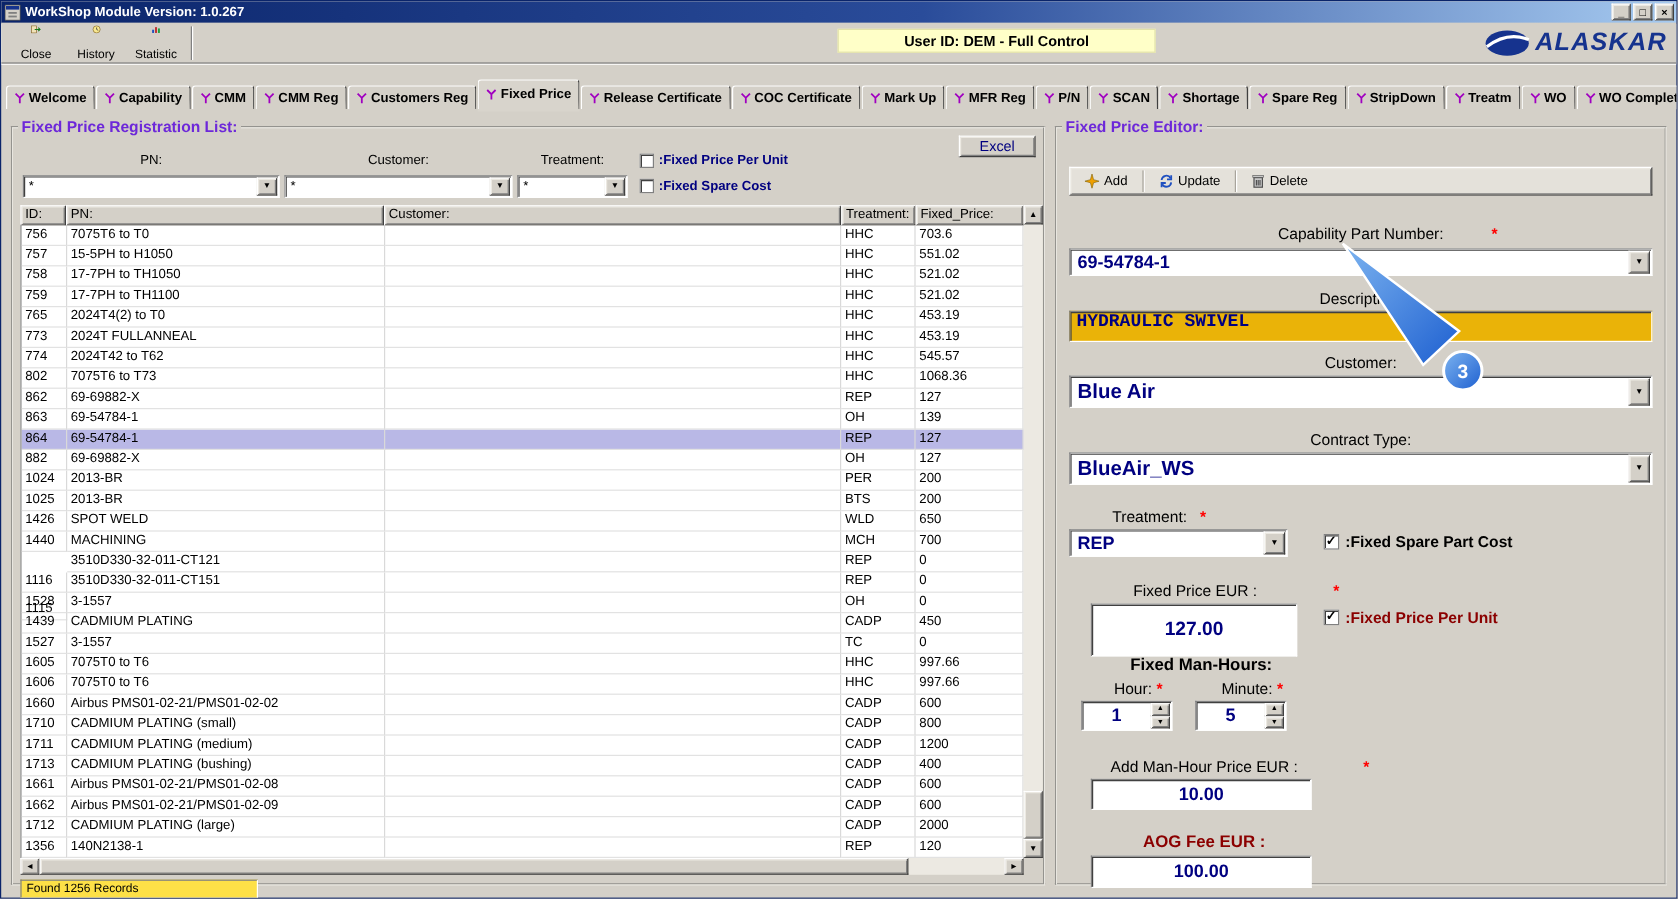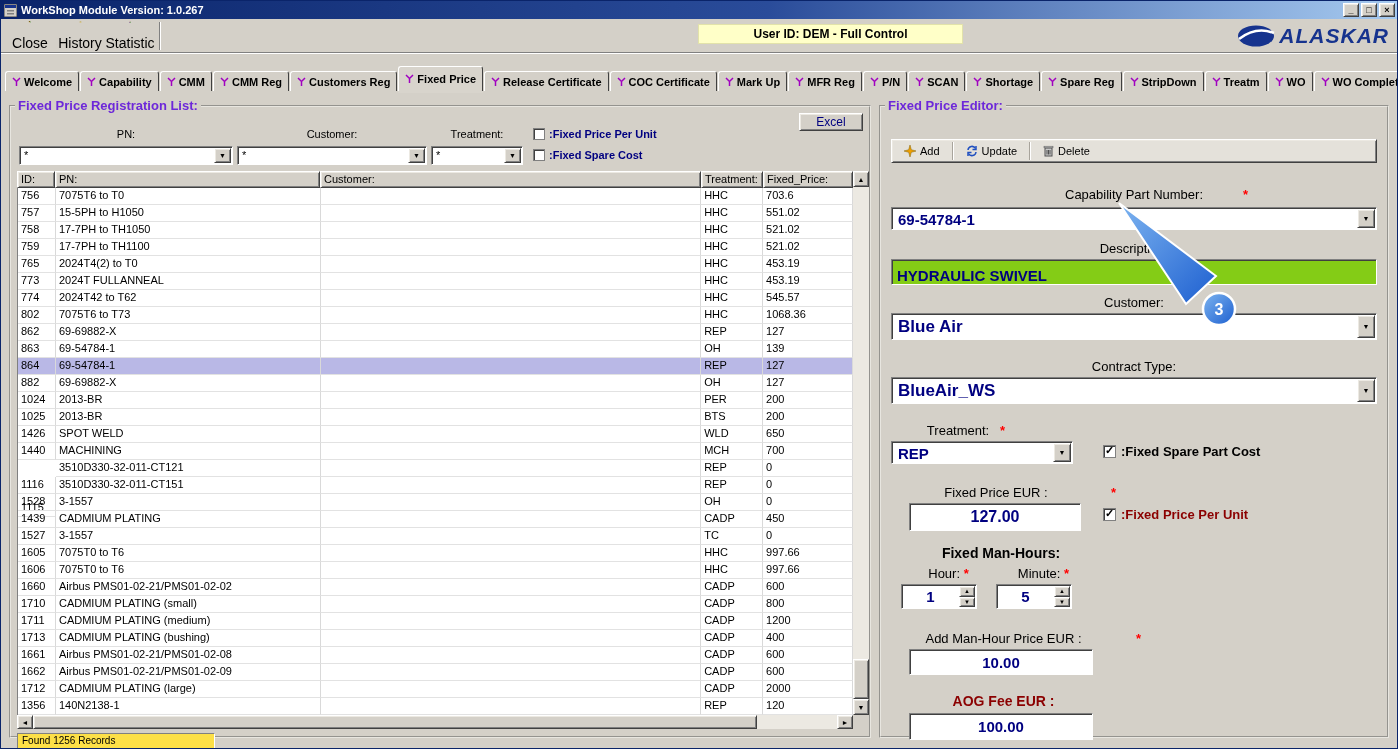--- a/index.html
+++ b/index.html
@@ -18,21 +18,21 @@
               background:linear-gradient(90deg,#0a246a 0%,#2a4c9a 55%,#a6caf0 100%);
               color:#fff; font-size:11px; font-weight:bold; display:flex; align-items:center; padding-left:3px; gap:4px; }
   .win-controls { position:absolute; right:2px; top:2px; display:flex; gap:2px; }
   .win-btn { width:16px; height:14px; font-size:9px; font-weight:bold; color:#000;
              display:flex; align-items:center; justify-content:center; cursor:default; }
 
   
   .toolbar { position:absolute; left:0; top:18px; width:100%; height:34px; background:#d4d0c8;
              border-bottom:1px solid #808080; box-shadow:0 1px 0 #ffffff; display:flex; align-items:center; padding-left:4px; }
   .tbtn { width:50px; height:30px; display:flex; flex-direction:column; align-items:center; justify-content:center;
-          gap:12px; font-size:14px; color:#000; }
+          gap:12px; font-size:10px; color:#000; }
   .tb-sep { width:2px; height:28px; border-left:1px solid #808080; border-right:1px solid #ffffff; margin:0 4px; }
 
   .banner { position:absolute; left:697px; top:23px; width:265px; height:20px; background:#ffffc8;
             border:1px solid #e2e2aa; font-size:12px; font-weight:bold; color:#000;
             display:flex; align-items:center; justify-content:center; }
 
   .logo { position:absolute; right:8px; top:21px; height:28px; display:flex; align-items:center; gap:3px; }
   .logo-text { font-size:21px; font-weight:bold; font-style:italic; color:#16338e; letter-spacing:1px; }
 
   
@@ -92,23 +92,23 @@
   .elabel { position:absolute; font-size:13px; color:#000; text-align:center; white-space:nowrap; }
   .req { color:#ff0000; font-weight:bold; font-size:13px; }
   .bigcombo { position:absolute; background:#fff; border:1px solid #808080;
               border-right-color:#fff; border-bottom-color:#fff; box-shadow:inset 1px 1px 0 #404040; }
   .bigcombo .bval { position:absolute; left:6px; top:50%; transform:translateY(-50%); font-weight:bold; color:#000080; white-space:nowrap; }
   .bigcombo .cbtn { position:absolute; right:1px; top:1px; bottom:1px; width:18px; font-size:7px;
                     display:flex; align-items:center; justify-content:center; color:#000; }
   .valuebox { position:absolute; background:#fff; border:1px solid #808080;
               border-right-color:#fff; border-bottom-color:#fff; box-shadow:inset 1px 1px 0 #404040;
               display:flex; align-items:center; justify-content:center; font-weight:bold; color:#000080; }
-  .descbox { position:absolute; background:#84cc16; border:1px solid #808080;
+  .descbox { position:absolute; background:#eab308; border:1px solid #808080;
              border-right-color:#fff; border-bottom-color:#fff; box-shadow:inset 1px 1px 0 #404040;
-             display:flex; align-items:flex-end; padding-left:5px; font-weight:bold; color:#000080; font-size:15px; }
+             display:flex; align-items:flex-start; padding-left:5px; font-weight:bold; color:#000080; font-size:15px;font-family:Liberation Mono, monospace; }
   .ecb { position:absolute; display:flex; align-items:center; gap:5px; }
   .ecb .lbl { font-size:13px; font-weight:bold; color:#000; white-space:nowrap; }
   .ecb.red .lbl { color:#8b0000; }
   .spinner { position:absolute; height:25px; background:#fff; border:1px solid #808080;
              border-right-color:#fff; border-bottom-color:#fff; box-shadow:inset 1px 1px 0 #404040; }
   .spinner .sval { position:absolute; left:0; right:17px; top:0; bottom:0; display:flex; align-items:center;
                    justify-content:center; font-size:15px; font-weight:bold; color:#000080; }
   .spincol { position:absolute; right:1px; top:1px; bottom:1px; width:16px; display:flex; flex-direction:column; }
   .spincol div { flex:1; font-size:6px; display:flex; align-items:center; justify-content:center; color:#000; }
 </style>
@@ -616,21 +616,21 @@
       <span class="bval" style="font-size:15px;">REP</span>
       <span class="cbtn raised">▼</span>
     </div>
     <div class="ecb" style="left:222px; top:331px;">
       <span class="checkbox checked" style="width:13px; height:13px;"></span>
       <span class="lbl">:Fixed Spare Part Cost</span>
     </div>
 
     <div class="elabel" style="left:28px; top:372px; width:174px;">Fixed Price EUR :</div>
     <span class="req" style="position:absolute; left:230px; top:372px;">*</span>
-    <div class="valuebox" style="left:28px; top:390px; width:172px; height:28px; font-size:16px;">
+    <div class="valuebox" style="left:28px; top:390px; width:172px; height:44px; font-size:16px;">
         <span>127.00</span>
       </div>
     <div class="ecb red" style="left:222px; top:394px;">
       <span class="checkbox checked" style="width:13px; height:13px;"></span>
       <span class="lbl">:Fixed Price Per Unit</span>
     </div>
 
     <div class="elabel" style="left:20px; top:432px; width:200px; font-weight:bold; font-size:14px;">Fixed Man-Hours:</div>
     <div class="elabel" style="left:20px; top:453px; width:95px;"><span>Hour:</span>&nbsp;<span class="req">*</span></div>
     <div class="elabel" style="left:115px; top:453px; width:95px;"><span>Minute:</span>&nbsp;<span class="req">*</span></div>

